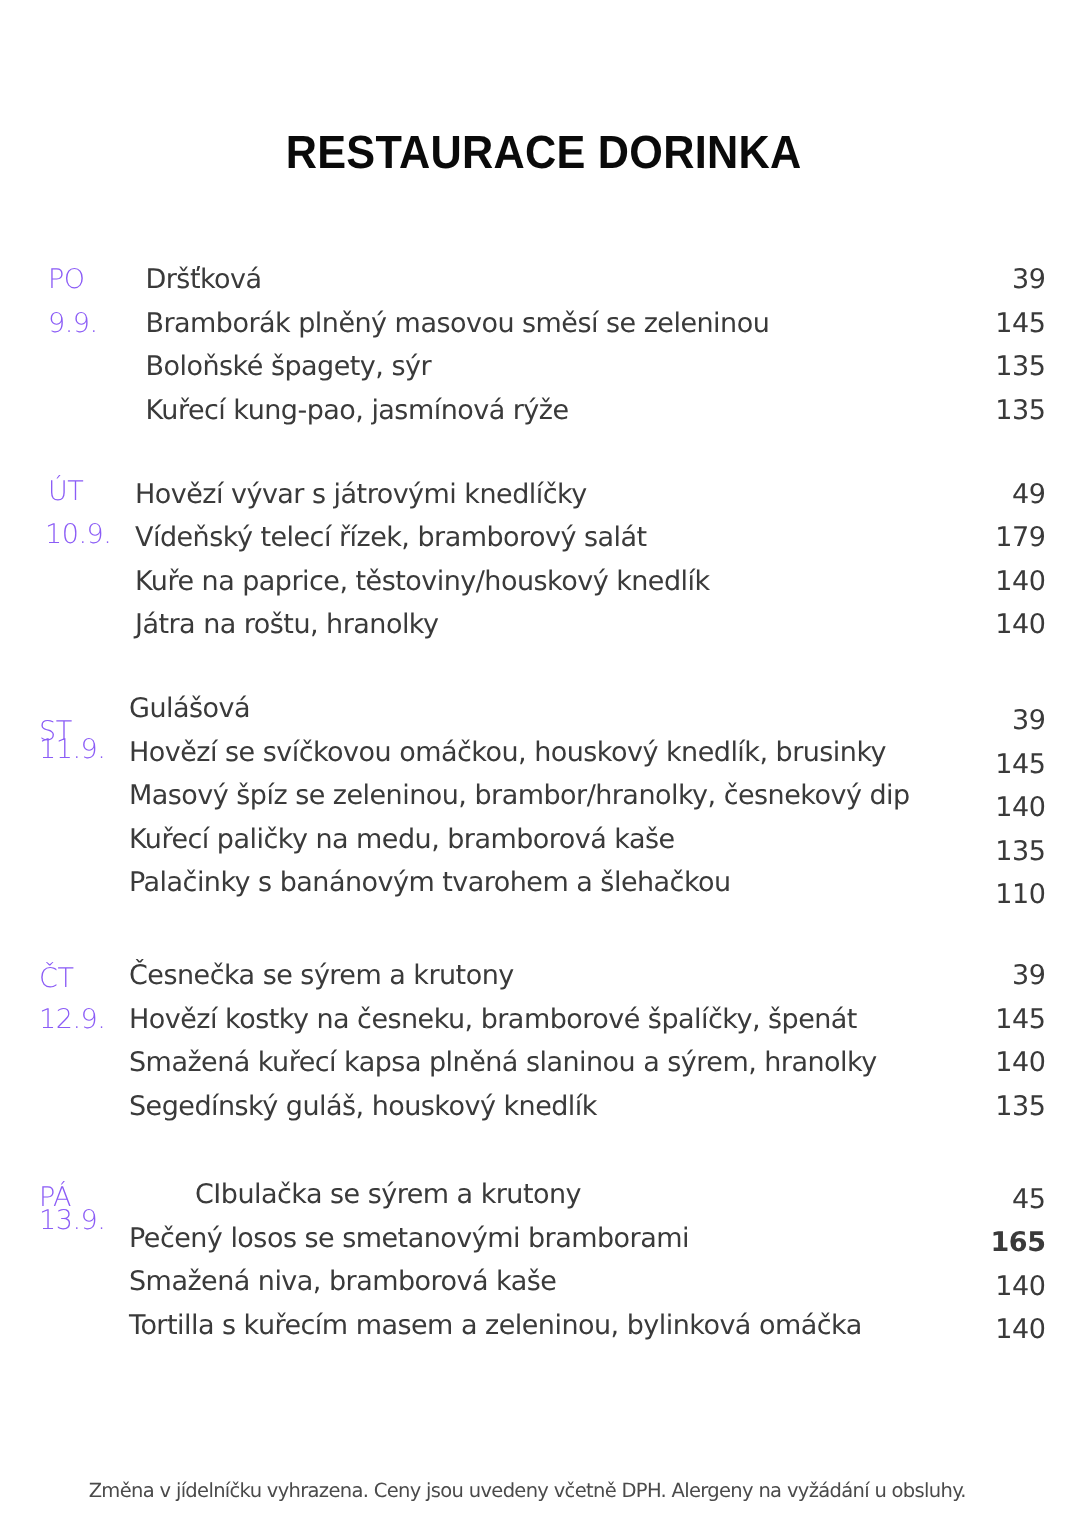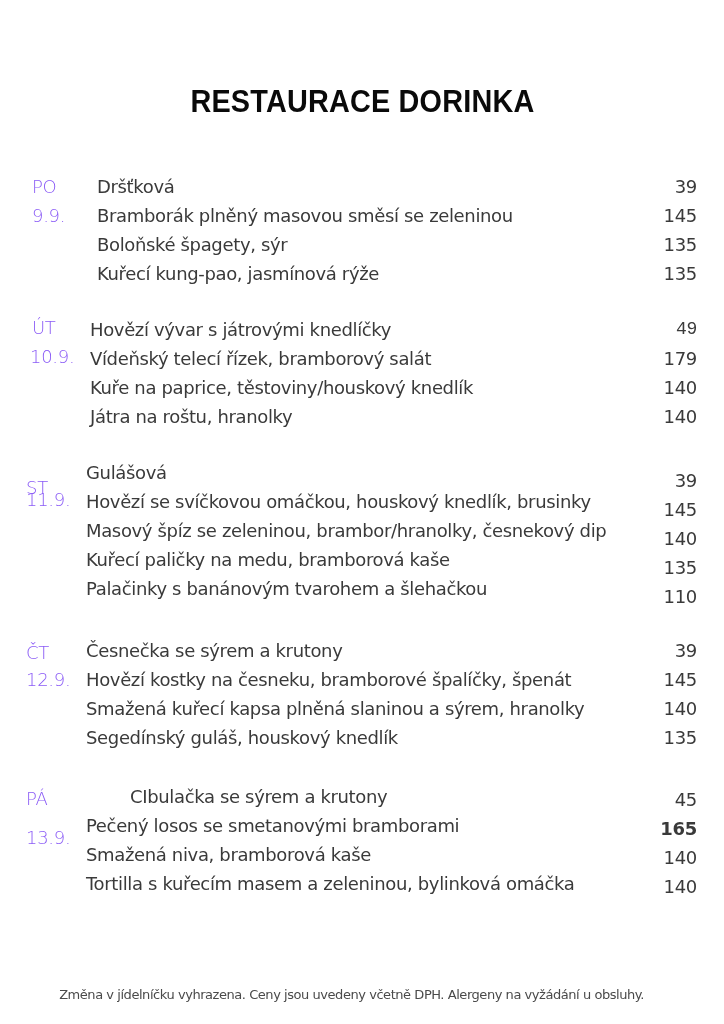--- a/index.html
+++ b/index.html
@@ -86,21 +86,21 @@
   <div class="dish" style="left:97px; top:58px;">Boloňské špagety, sýr</div>
   <div class="price" style="top:58px;">135</div>
   <div class="dish" style="left:97px; top:87px;">Kuřecí kung-pao, jasmínová rýže</div>
   <div class="price" style="top:87px;">135</div>
 </section>
 
 <section class="day" style="top:313px;">
   <div class="day-label" style="left:32px; top:0;">ÚT</div>
   <div class="day-label" style="left:30px; top:29px;">10.9.</div>
   <div class="dish" style="left:90px; top:2px;">Hovězí vývar s játrovými knedlíčky</div>
-  <div class="price" style="top:2px;font-family:Liberation Mono, monospace;">49</div>
+  <div class="price" style="top:2px;">49</div>
   <div class="dish" style="left:90px; top:31px;">Vídeňský telecí řízek, bramborový salát</div>
   <div class="price" style="top:31px;">179</div>
   <div class="dish" style="left:90px; top:60px;">Kuře na paprice, těstoviny/houskový knedlík</div>
   <div class="price" style="top:60px;">140</div>
   <div class="dish" style="left:90px; top:89px;">Játra na roštu, hranolky</div>
   <div class="price" style="top:89px;">140</div>
 </section>
 
 <section class="day" style="top:456px;">
   <div class="day-label" style="left:26px; top:17px;">ST</div>
@@ -125,21 +125,21 @@
   <div class="dish" style="left:86px; top:29px;">Hovězí kostky na česneku, bramborové špalíčky, špenát</div>
   <div class="price" style="top:29px;">145</div>
   <div class="dish" style="left:86px; top:58px;">Smažená kuřecí kapsa plněná slaninou a sýrem, hranolky</div>
   <div class="price" style="top:58px;">140</div>
   <div class="dish" style="left:86px; top:87px;">Segedínský guláš, houskový knedlík</div>
   <div class="price" style="top:87px;">135</div>
 </section>
 
 <section class="day" style="top:782px;">
   <div class="day-label" style="left:26px; top:2px;">PÁ</div>
-  <div class="day-label" style="left:26px; top:41px;">13.9.</div>
+  <div class="day-label" style="left:26px; top:17px;">13.9.</div>
   <div class="dish" style="left:86px; top:0;margin-left:44px;">CIbulačka se sýrem a krutony</div>
   <div class="price" style="top:3px;">45</div>
   <div class="dish" style="left:86px; top:29px;">Pečený losos se smetanovými bramborami</div>
   <div class="price" style="top:32px;font-weight:bold;">165</div>
   <div class="dish" style="left:86px; top:58px;">Smažená niva, bramborová kaše</div>
   <div class="price" style="top:61px;">140</div>
   <div class="dish" style="left:86px; top:87px;">Tortilla s kuřecím masem a zeleninou, bylinková omáčka</div>
   <div class="price" style="top:90px;">140</div>
 </section>
 

